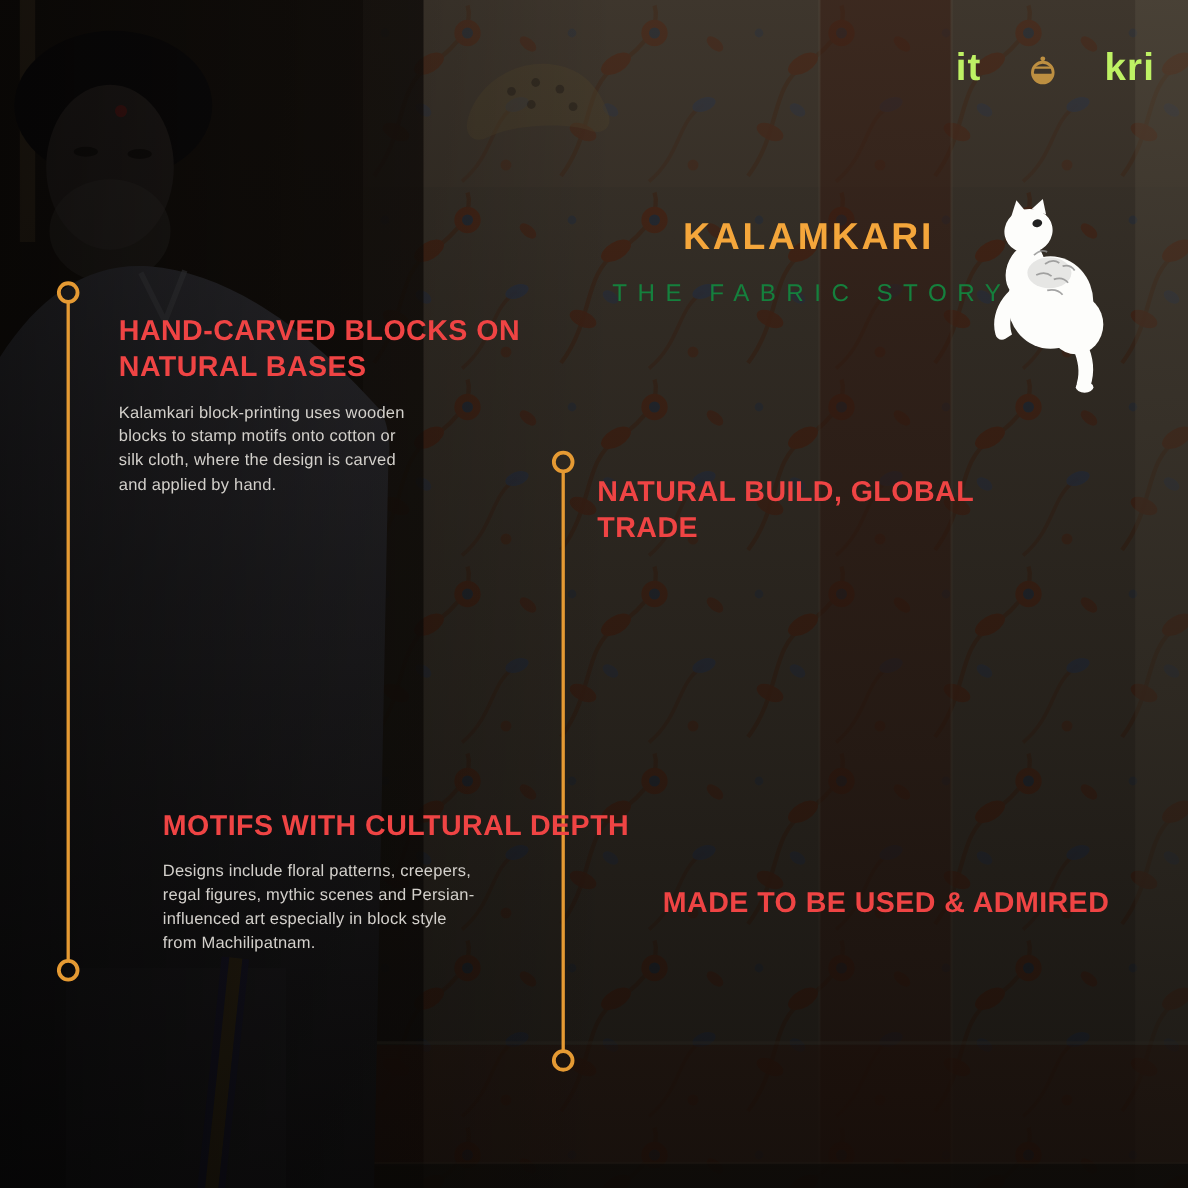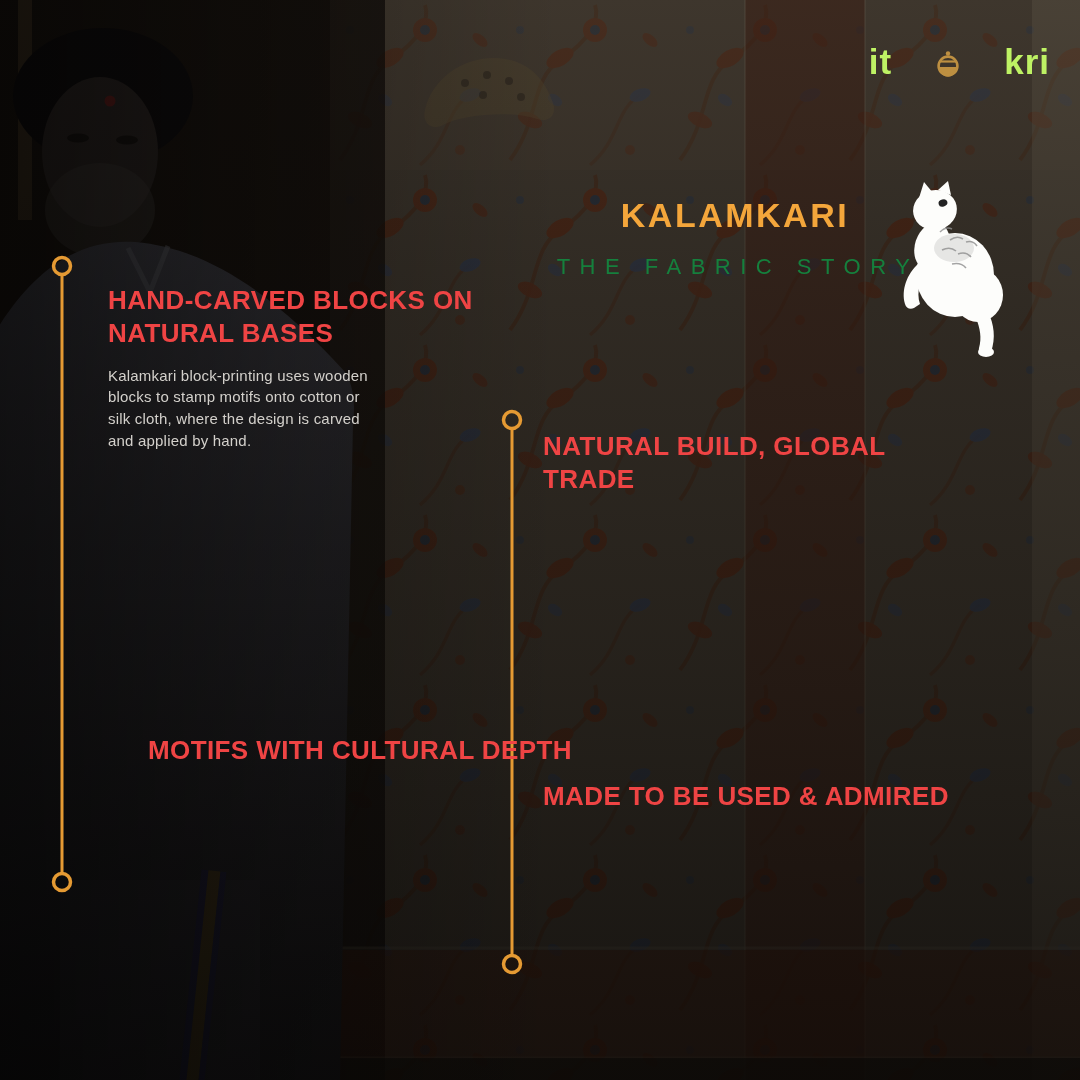--- a/index.html
+++ b/index.html
@@ -57,21 +57,21 @@
   }
   .section p{
     margin:14px 0 0;color:#D3D0CB;font-size:15px;
     line-height:1.45;letter-spacing:.2px;white-space:pre-line;
   }
   #sec-l1{left:108px;top:284px;width:430px;}
   #sec-l2{left:108px;top:516px;width:430px;}
   #sec-l3{left:108px;top:734px;width:440px;margin-left:40px;}
   #sec-r1{left:543px;top:430px;width:500px;}
   #sec-r2{left:543px;top:620px;width:500px;}
-  #sec-r3{left:543px;top:780px;width:525px;}
+  #sec-r3{left:543px;top:804px;width:525px;text-align:center;}
 </style>
 </head>
 <body>
 
 <div class="canvas">
 
   <svg id="fabric-photo" viewBox="0 0 750 1080" preserveAspectRatio="none">
     <defs>
       <pattern id="fab" width="170" height="170" patternUnits="userSpaceOnUse">
         <rect width="170" height="170" fill="#5a5144"></rect>
@@ -202,20 +202,24 @@
 NATURAL BASES</h3>
       <p>Kalamkari block-printing uses wooden
 blocks to stamp motifs onto cotton or
 silk cloth, where the design is carved
 and applied by hand.</p>
     </div>
     <div class="section" id="sec-l2">
     </div>
     <div class="section" id="sec-l3">
       <h3>MOTIFS WITH CULTURAL DEPTH</h3>
+      <p>Designs include floral patterns, creepers,
+regal figures, mythic scenes and Persian-
+influenced art especially in block style
+from Machilipatnam.</p>
     </div>
 
     <div class="section" id="sec-r1">
       <h3>NATURAL BUILD, GLOBAL
 TRADE</h3>
     </div>
     <div class="section" id="sec-r3">
       <h3>MADE TO BE USED &amp; ADMIRED</h3>
     </div>
 

